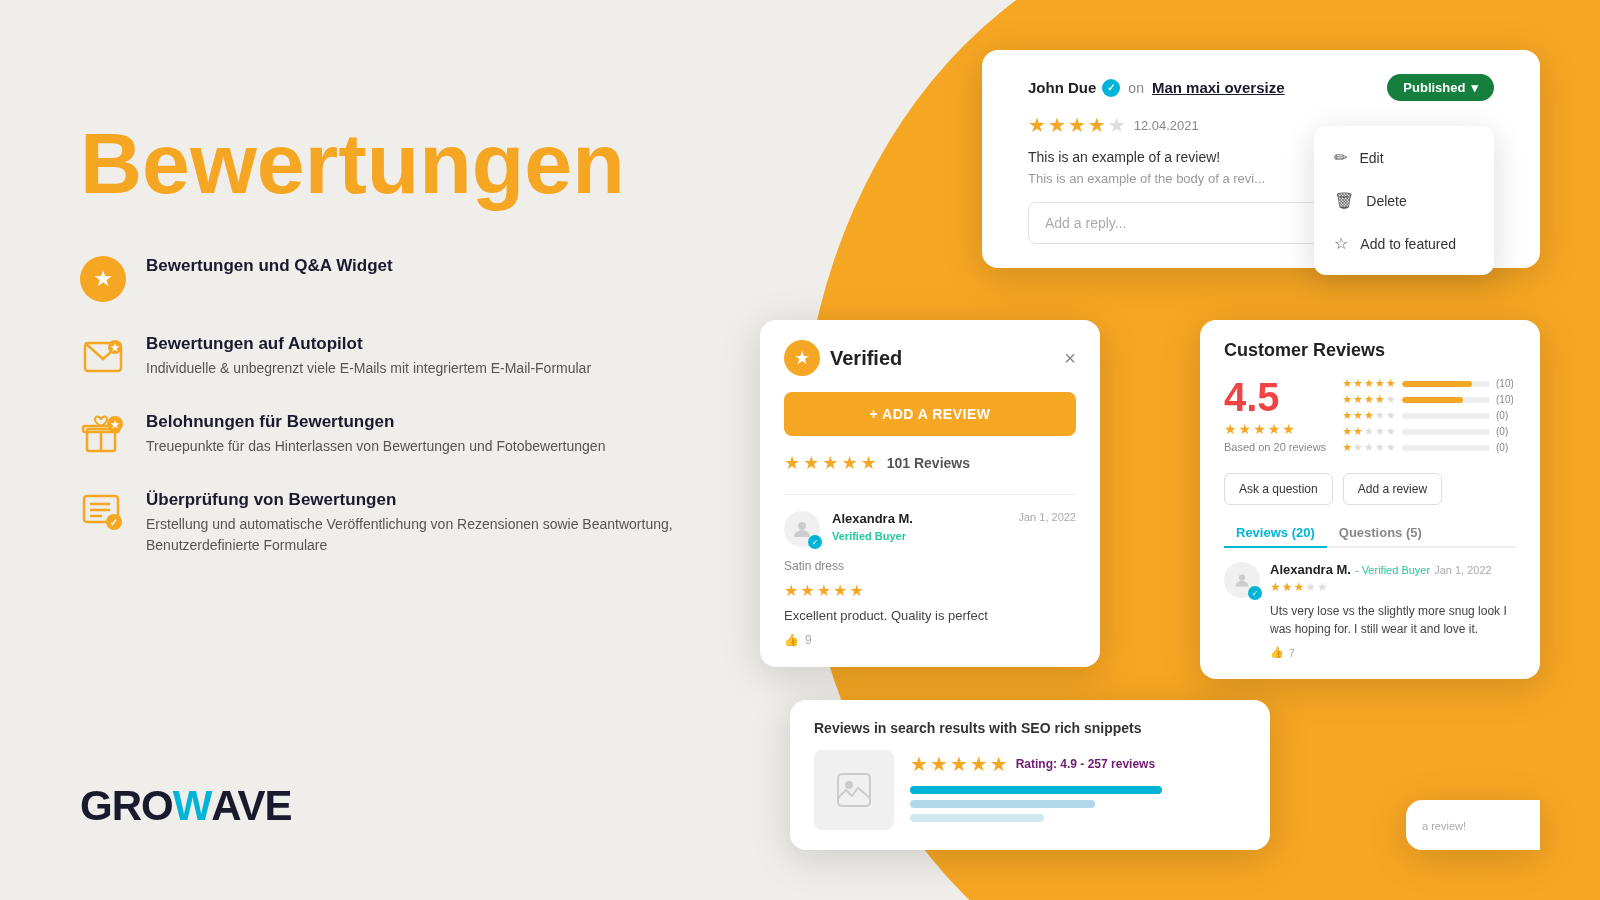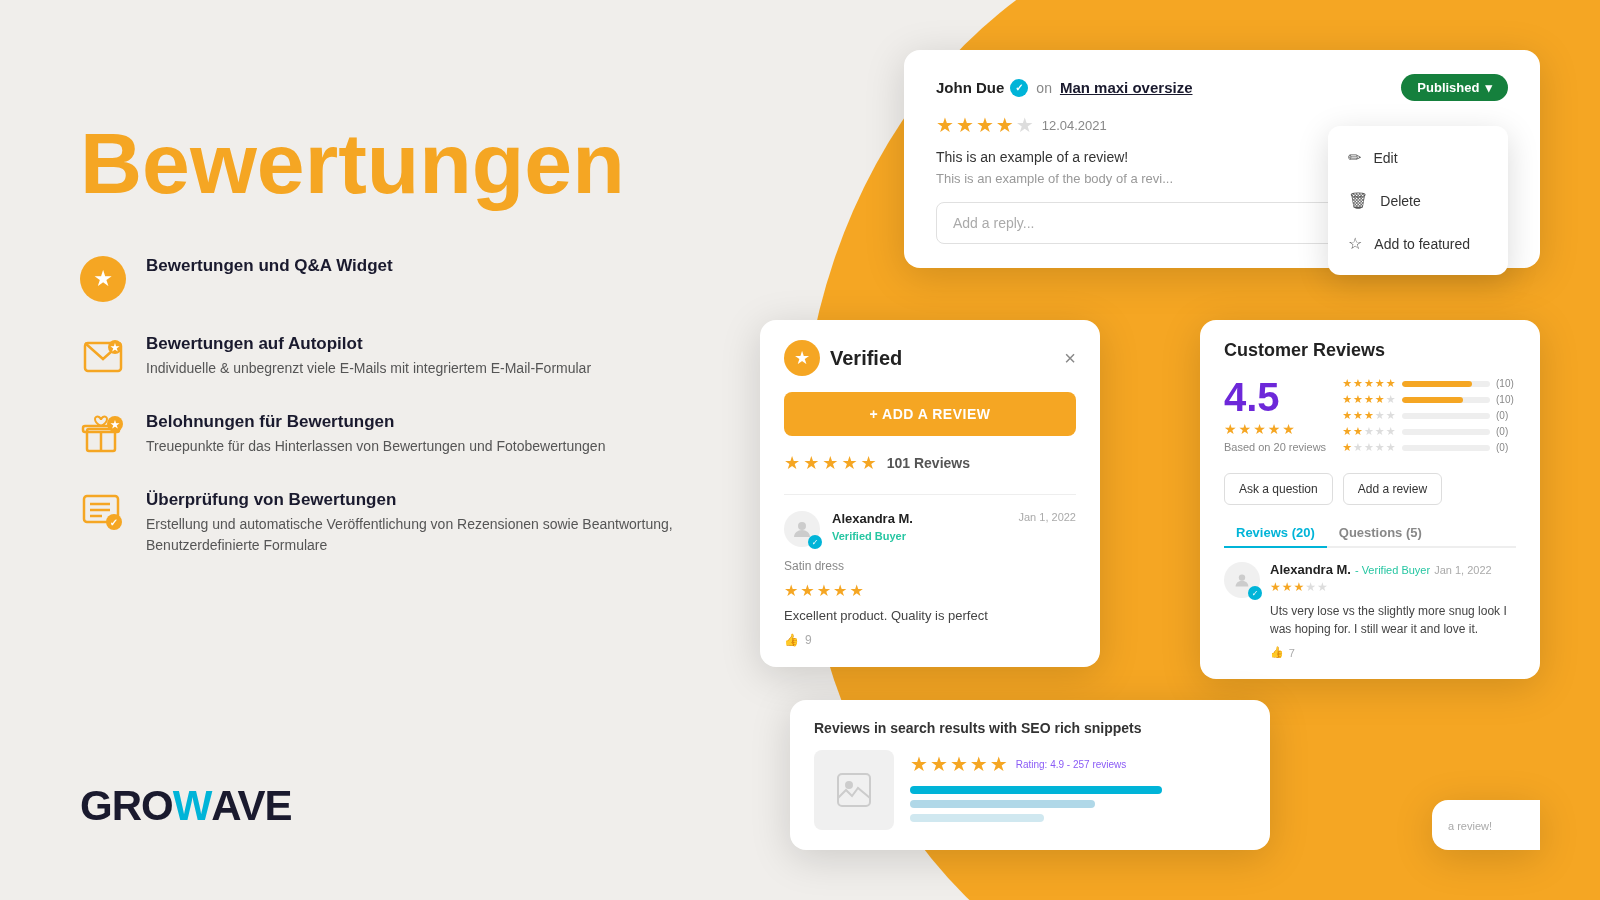--- a/index.html
+++ b/index.html
@@ -123,25 +123,25 @@
       width: 780px;
       height: 820px;
       z-index: 2;
     }
 
     
     .review-admin-card {
       position: absolute;
       top: 0;
       right: 0;
-      width: 636px;
+      width: 558px;
       background: white;
       border-radius: 16px;
       box-shadow: 0 8px 40px rgba(0,0,0,0.15);
-      padding: 24px 32px;
+      padding: 24px 46px;
       z-index: 5;
     }
 
     .card-header-row {
       display: flex;
       align-items: center;
       justify-content: space-between;
       margin-bottom: 12px;
     }
 
@@ -438,21 +438,21 @@
     .cr-summary {
       display: flex;
       gap: 16px;
       margin-bottom: 16px;
       align-items: flex-start;
     }
 
     .cr-score {
       font-size: 40px;
       font-weight: 900;
-      color: #6d28d9;
+      color: #ef4444;
       line-height: 1;
     }
 
     .cr-bars {
       flex: 1;
     }
 
     .cr-bar-row {
       display: flex;
       align-items: center;
@@ -616,41 +616,41 @@
       display: flex;
       align-items: center;
       gap: 8px;
       margin-bottom: 10px;
     }
 
     .seo-stars { display: flex; gap: 2px; }
     .seo-star { color: #F5A623; font-size: 20px; }
 
     .seo-rating-text {
-      font-size: 10px;
-      font-weight: 400;
-      color: #8b5cf6;
+      font-size: 12px;
+      font-weight: 700;
+      color: #701a75;
     }
 
     .seo-bar1, .seo-bar2, .seo-bar3 {
       height: 8px;
       border-radius: 4px;
       margin-bottom: 6px;
     }
 
     .seo-bar1 { background: #00b4d8; width: 75%; }
     .seo-bar2 { background: #b0d8e8; width: 55%; }
     .seo-bar3 { background: #d0e8f0; width: 40%; }
 
     
     .peek-card {
       position: absolute;
       bottom: 20px;
       right: 0;
-      width: 108px;
+      width: 134px;
       background: white;
       border-radius: 16px 0 0 16px;
       box-shadow: 0 8px 40px rgba(0,0,0,0.15);
       padding: 16px;
       z-index: 3;
       overflow: hidden;
     }
 
     .peek-text {
       font-size: 11px;

